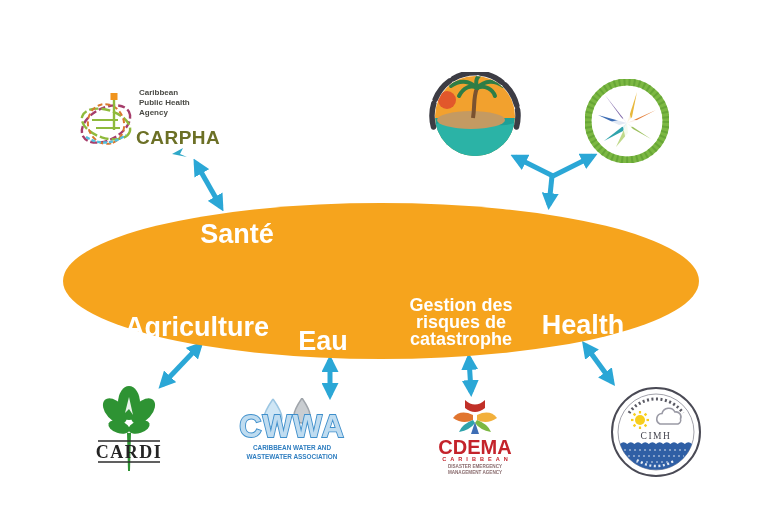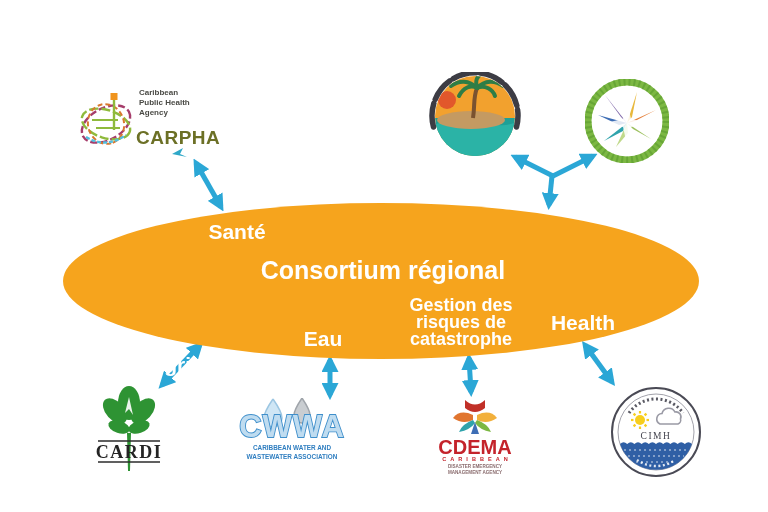--- a/index.html
+++ b/index.html
@@ -11,21 +11,21 @@
   .canvas{
     position:relative;width:768px;height:512px;background:#ffffff;overflow:hidden;
     font-family:"Liberation Sans", sans-serif;
   }
   .ellipse{
     position:absolute;left:63px;top:203px;width:636px;height:156px;
     background:var(--ellipse);border-radius:50%;
   }
   .sector-label{
     position:absolute;transform:translateX(-50%);
-    color:var(--label);font-weight:bold;font-size:21px;white-space:nowrap;line-height:1.1;
+    color:var(--label);font-weight:bold;font-size:27px;white-space:nowrap;line-height:1.1;
   }
   .title-label{
     position:absolute;transform:translateX(-50%);
     color:var(--label);font-weight:bold;font-size:25px;white-space:nowrap;
   }
   .multiline{text-align:center;font-size:18px;line-height:17px;}
   .logo{position:absolute;}
   .arrow-layer{position:absolute;left:0;top:0;}
   svg text{font-family:"Liberation Sans", sans-serif;}
   text.serif{font-family:"Liberation Serif", serif;}
@@ -50,24 +50,23 @@
       </g>
       <line x1="200" y1="345" x2="162" y2="385" marker-start="url(#ah)" marker-end="url(#ah)"></line>
       <line x1="330" y1="360" x2="330" y2="395" marker-start="url(#ah)" marker-end="url(#ah)"></line>
       <line x1="469" y1="358" x2="471" y2="392" marker-start="url(#ah)" marker-end="url(#ah)"></line>
       <line x1="585" y1="345" x2="612" y2="382" marker-start="url(#ah)" marker-end="url(#ah)"></line>
     </g>
   </svg>
 
   <div class="ellipse"></div>
 
-  <div class="title-label" style="left:383px;top:256px;">Consortium régional</div>
 
   <div class="sector-label" style="left:237px;top:220px;">Santé</div>
-  <div class="sector-label" style="left:205px;top:313px;margin-top:40px;">Agriculture</div>
+  <div class="sector-label" style="left:197px;top:313px;">Agriculture</div>
   <div class="sector-label" style="left:323px;top:327px;">Eau</div>
   <div class="sector-label multiline" style="left:461px;top:297px;">
     <div>Gestion des</div>
     <div>risques de</div>
     <div>catastrophe</div>
   </div>
   <div class="sector-label" style="left:583px;top:311px;">Health</div>
 
   <svg class="logo" style="left:76px;top:82px;" width="146" height="78" viewBox="0 0 146 78">
     <g transform="translate(30,42)">

